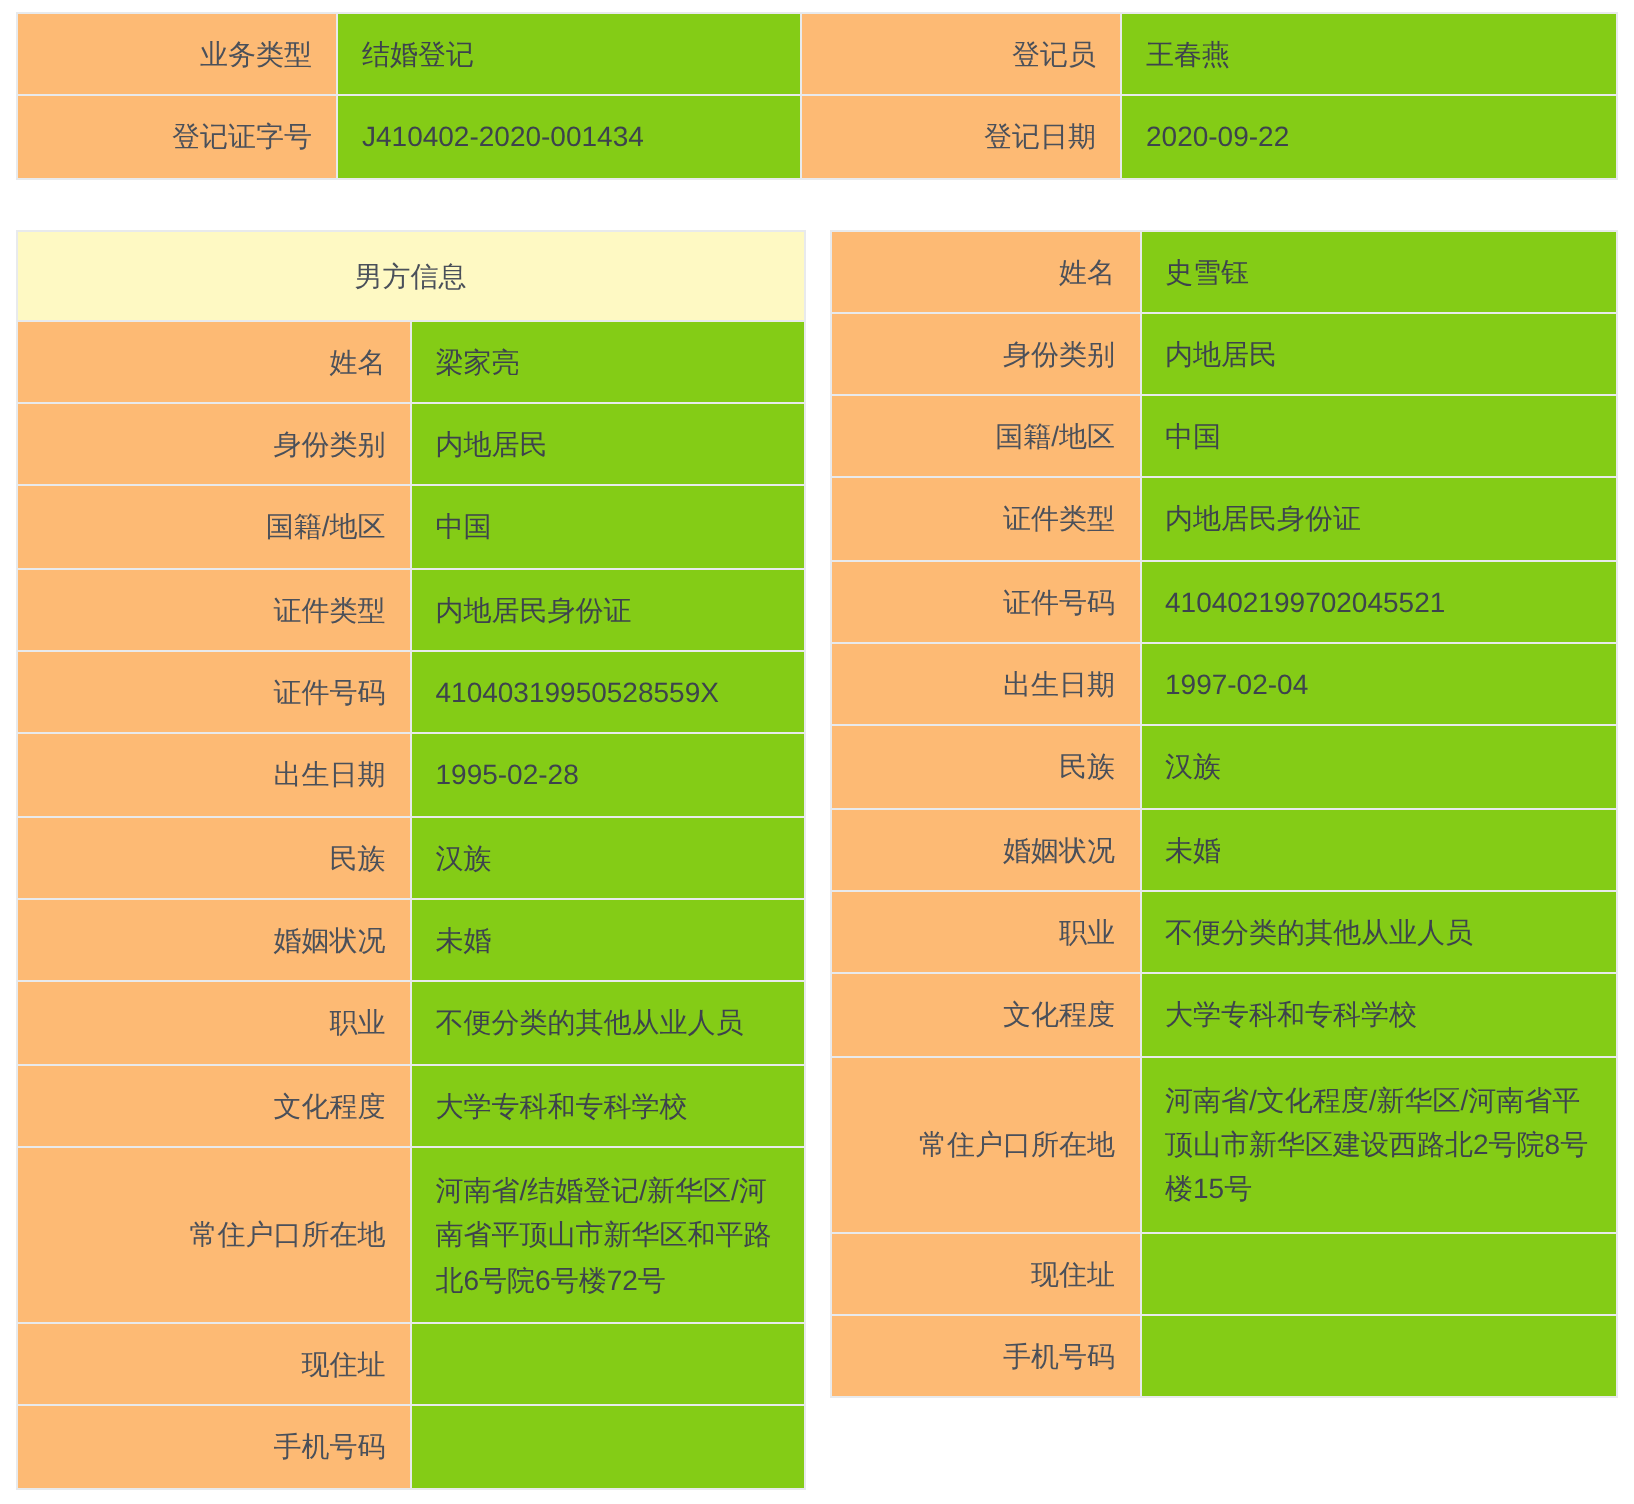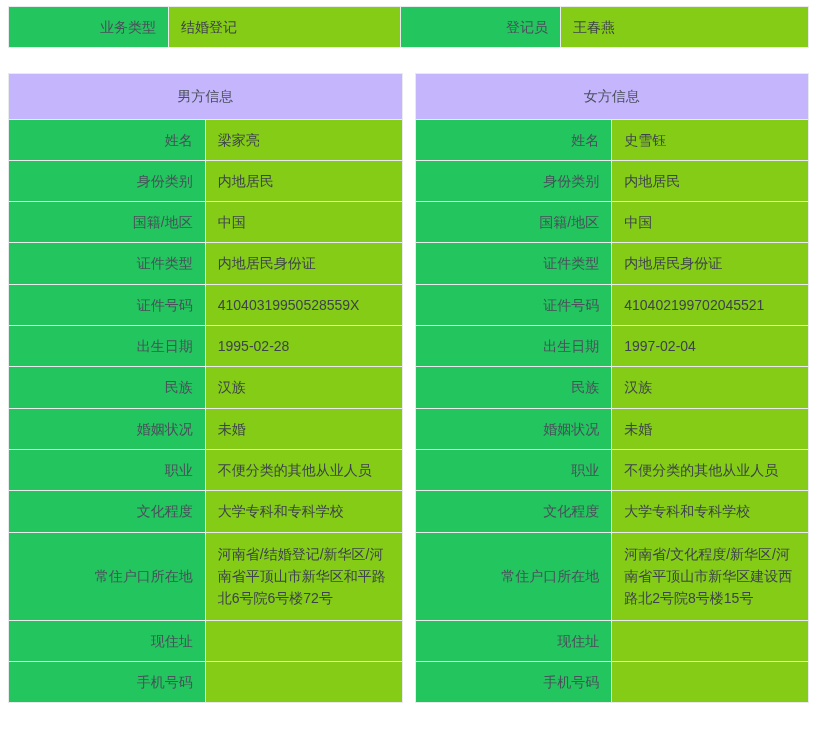--- a/index.html
+++ b/index.html
@@ -28,21 +28,21 @@
   td {
     border: 1px solid #e8eaec;
     padding: 10px 12px;
     vertical-align: middle;
     line-height: 1.45;
     font-size: 14px;
     color: #444a54;
     word-wrap: break-word;
   }
   td.label {
-    background: #22c55e;
+    background: #fdba74;
     text-align: right;
     color: #4a505a;
     white-space: nowrap;
   }
   td.value {
     background: #84cc16;
     text-align: left;
     color: #3d434d;
   }
 
@@ -57,21 +57,21 @@
     gap: 12px;
     margin-top: 25px;
   }
   .col {
     flex: 1 1 0;
     min-width: 0;
   }
   .person-table td.label { width: 155px; padding-left: 20px; }
   .person-table td.value { width: auto; }
   .person-table td.section {
-    background: #c4b5fd;
+    background: #fef9c3;
     text-align: center;
     color: #4a505a;
     padding: 12px 26px;
     font-size: 14px;
     margin-top: 10px;
   }
   .blank-cell { height: 38px; }
   .addr-cell { line-height: 1.6; }
 </style>
 </head>
@@ -80,20 +80,26 @@
 <div class="page">
 
   <table class="summary-table">
     <tbody>
       <tr>
         <td class="label">业务类型</td>
         <td class="value">结婚登记</td>
         <td class="label">登记员</td>
         <td class="value value-wide">王春燕</td>
       </tr>
+      <tr>
+        <td class="label">登记证字号</td>
+        <td class="value">J410402-2020-001434</td>
+        <td class="label">登记日期</td>
+        <td class="value value-wide">2020-09-22</td>
+      </tr>
     </tbody>
   </table>
 
   <div class="columns">
 
     <div class="col">
       <table class="person-table">
         <tbody>
           <tr>
             <td class="section" colspan="2">男方信息</td>
@@ -151,23 +157,20 @@
             <td class="value blank-cell"></td>
           </tr>
         </tbody>
       </table>
     </div>
 
     <div class="col">
       <table class="person-table">
         <tbody>
           <tr>
-            <td class="section" colspan="2">女方信息</td>
-          </tr>
-          <tr>
             <td class="label">姓名</td>
             <td class="value">史雪钰</td>
           </tr>
           <tr>
             <td class="label">身份类别</td>
             <td class="value">内地居民</td>
           </tr>
           <tr>
             <td class="label">国籍/地区</td>
             <td class="value">中国</td>

